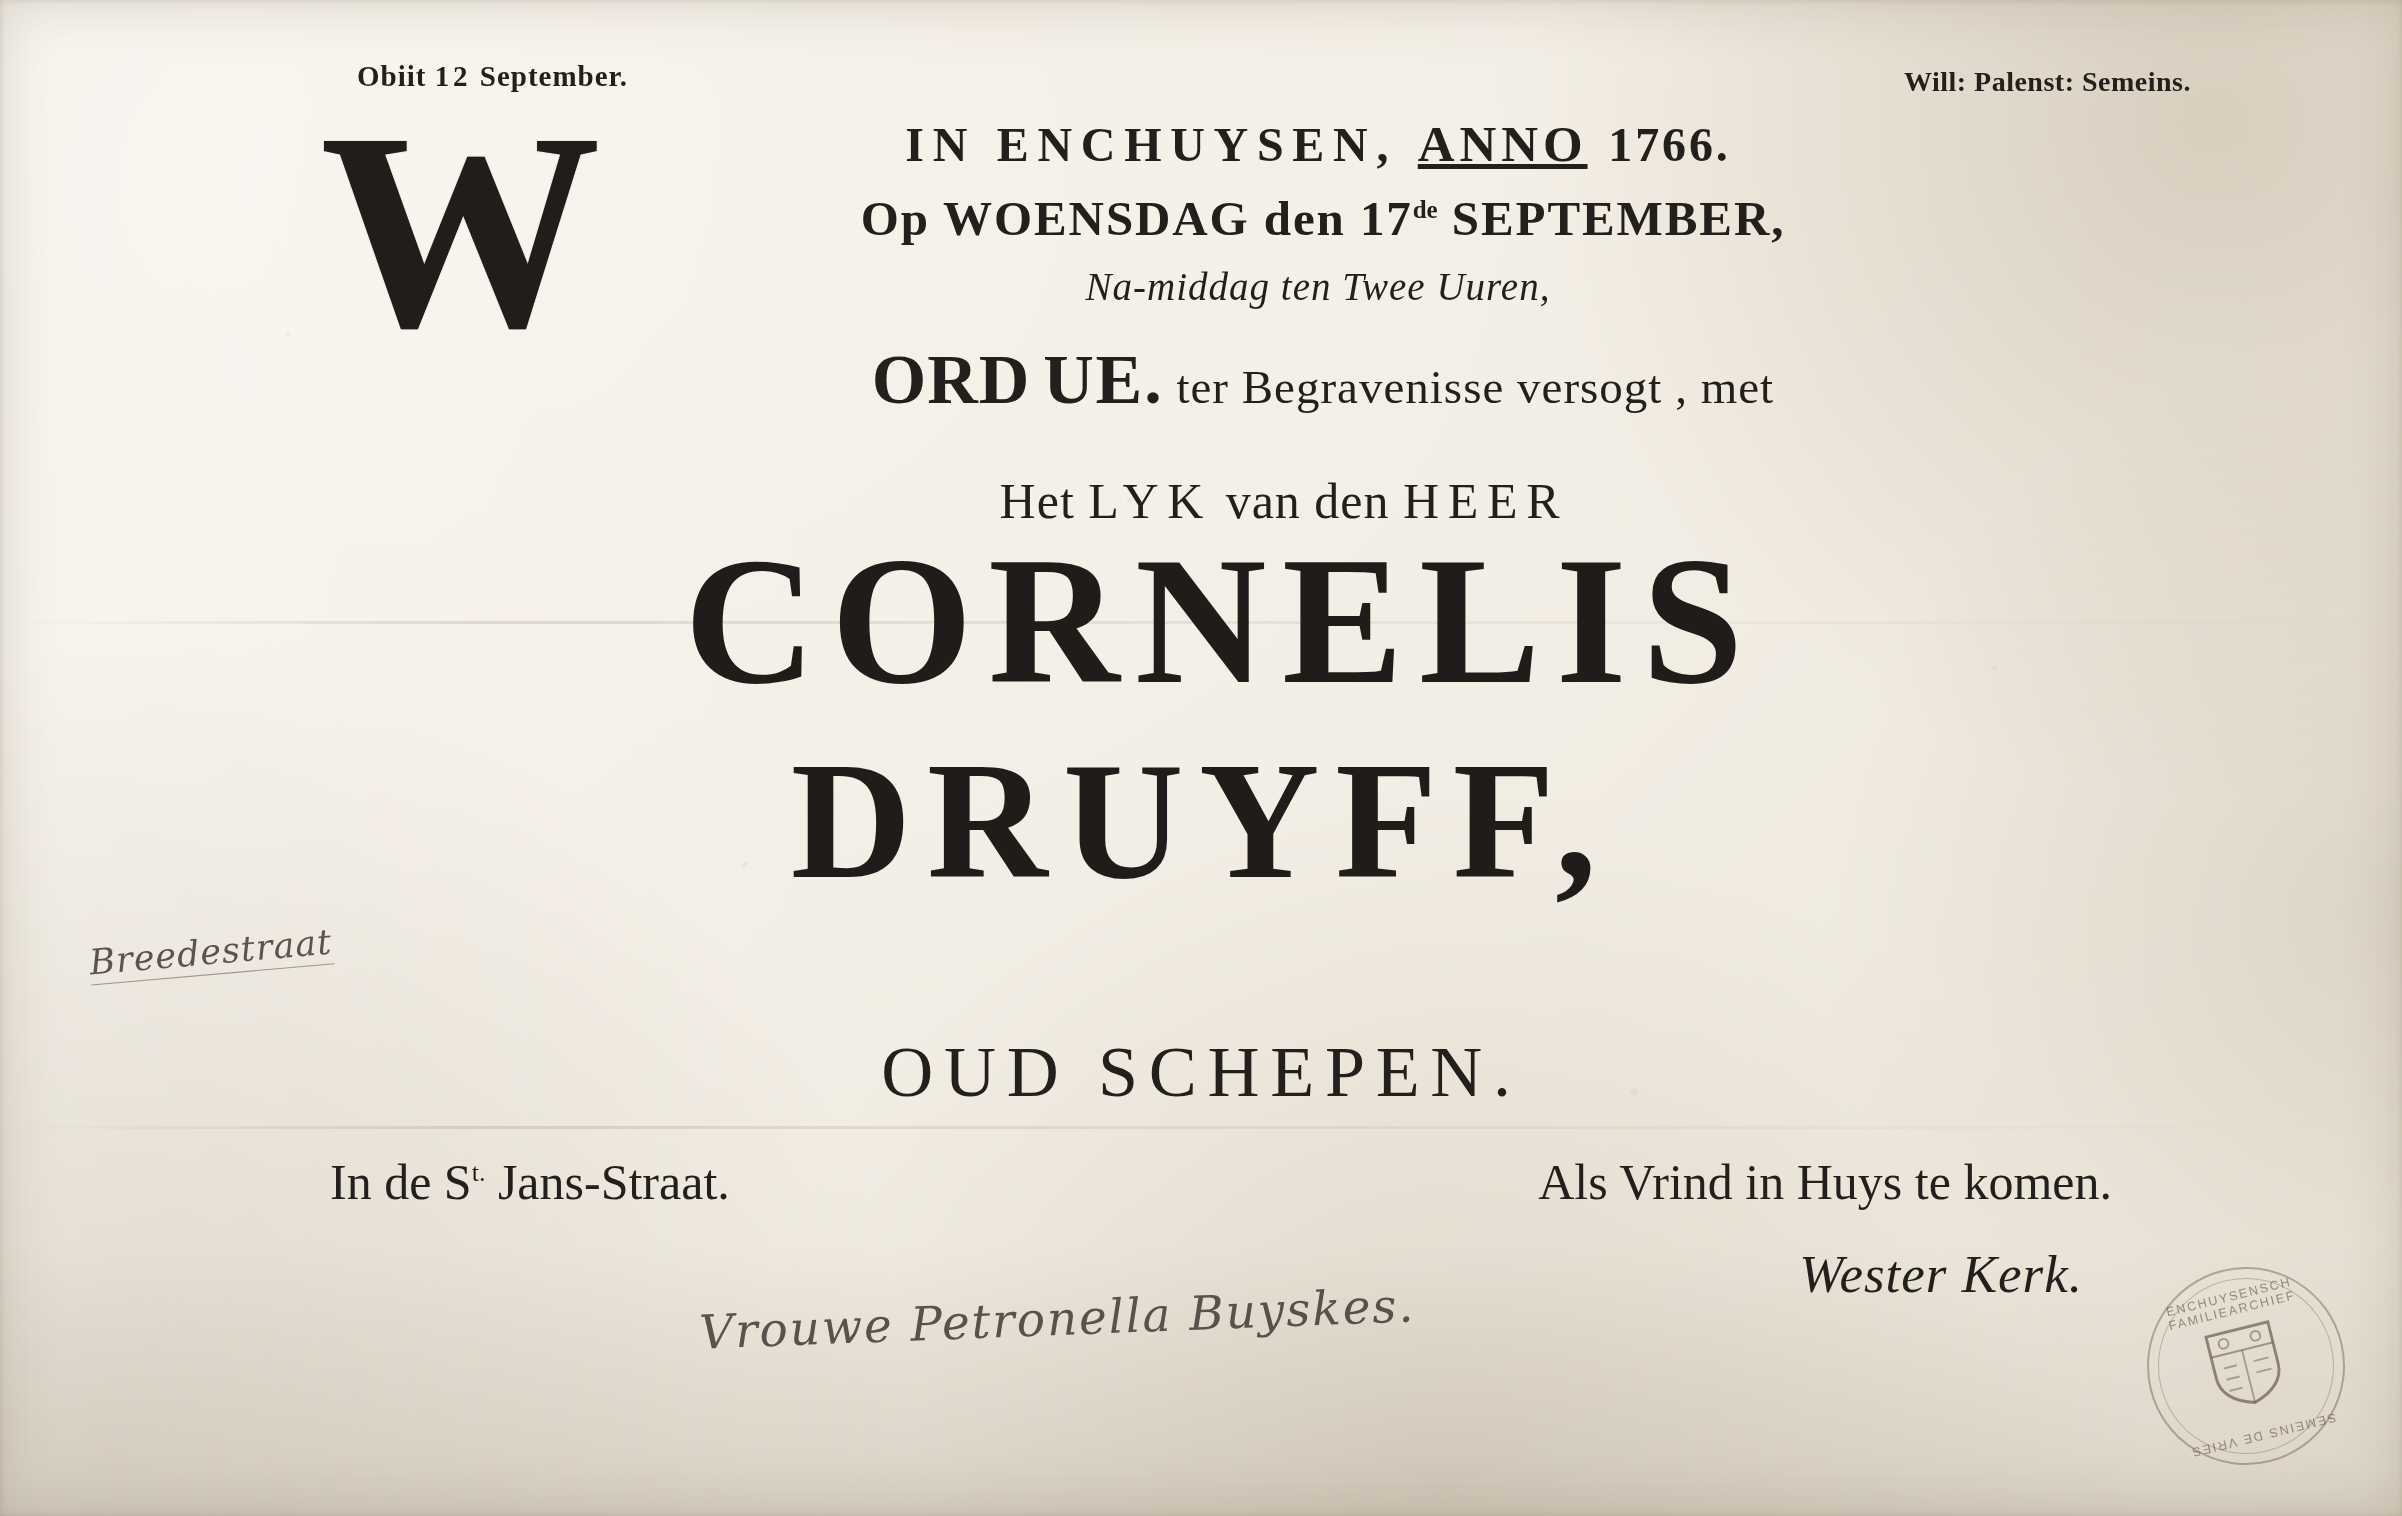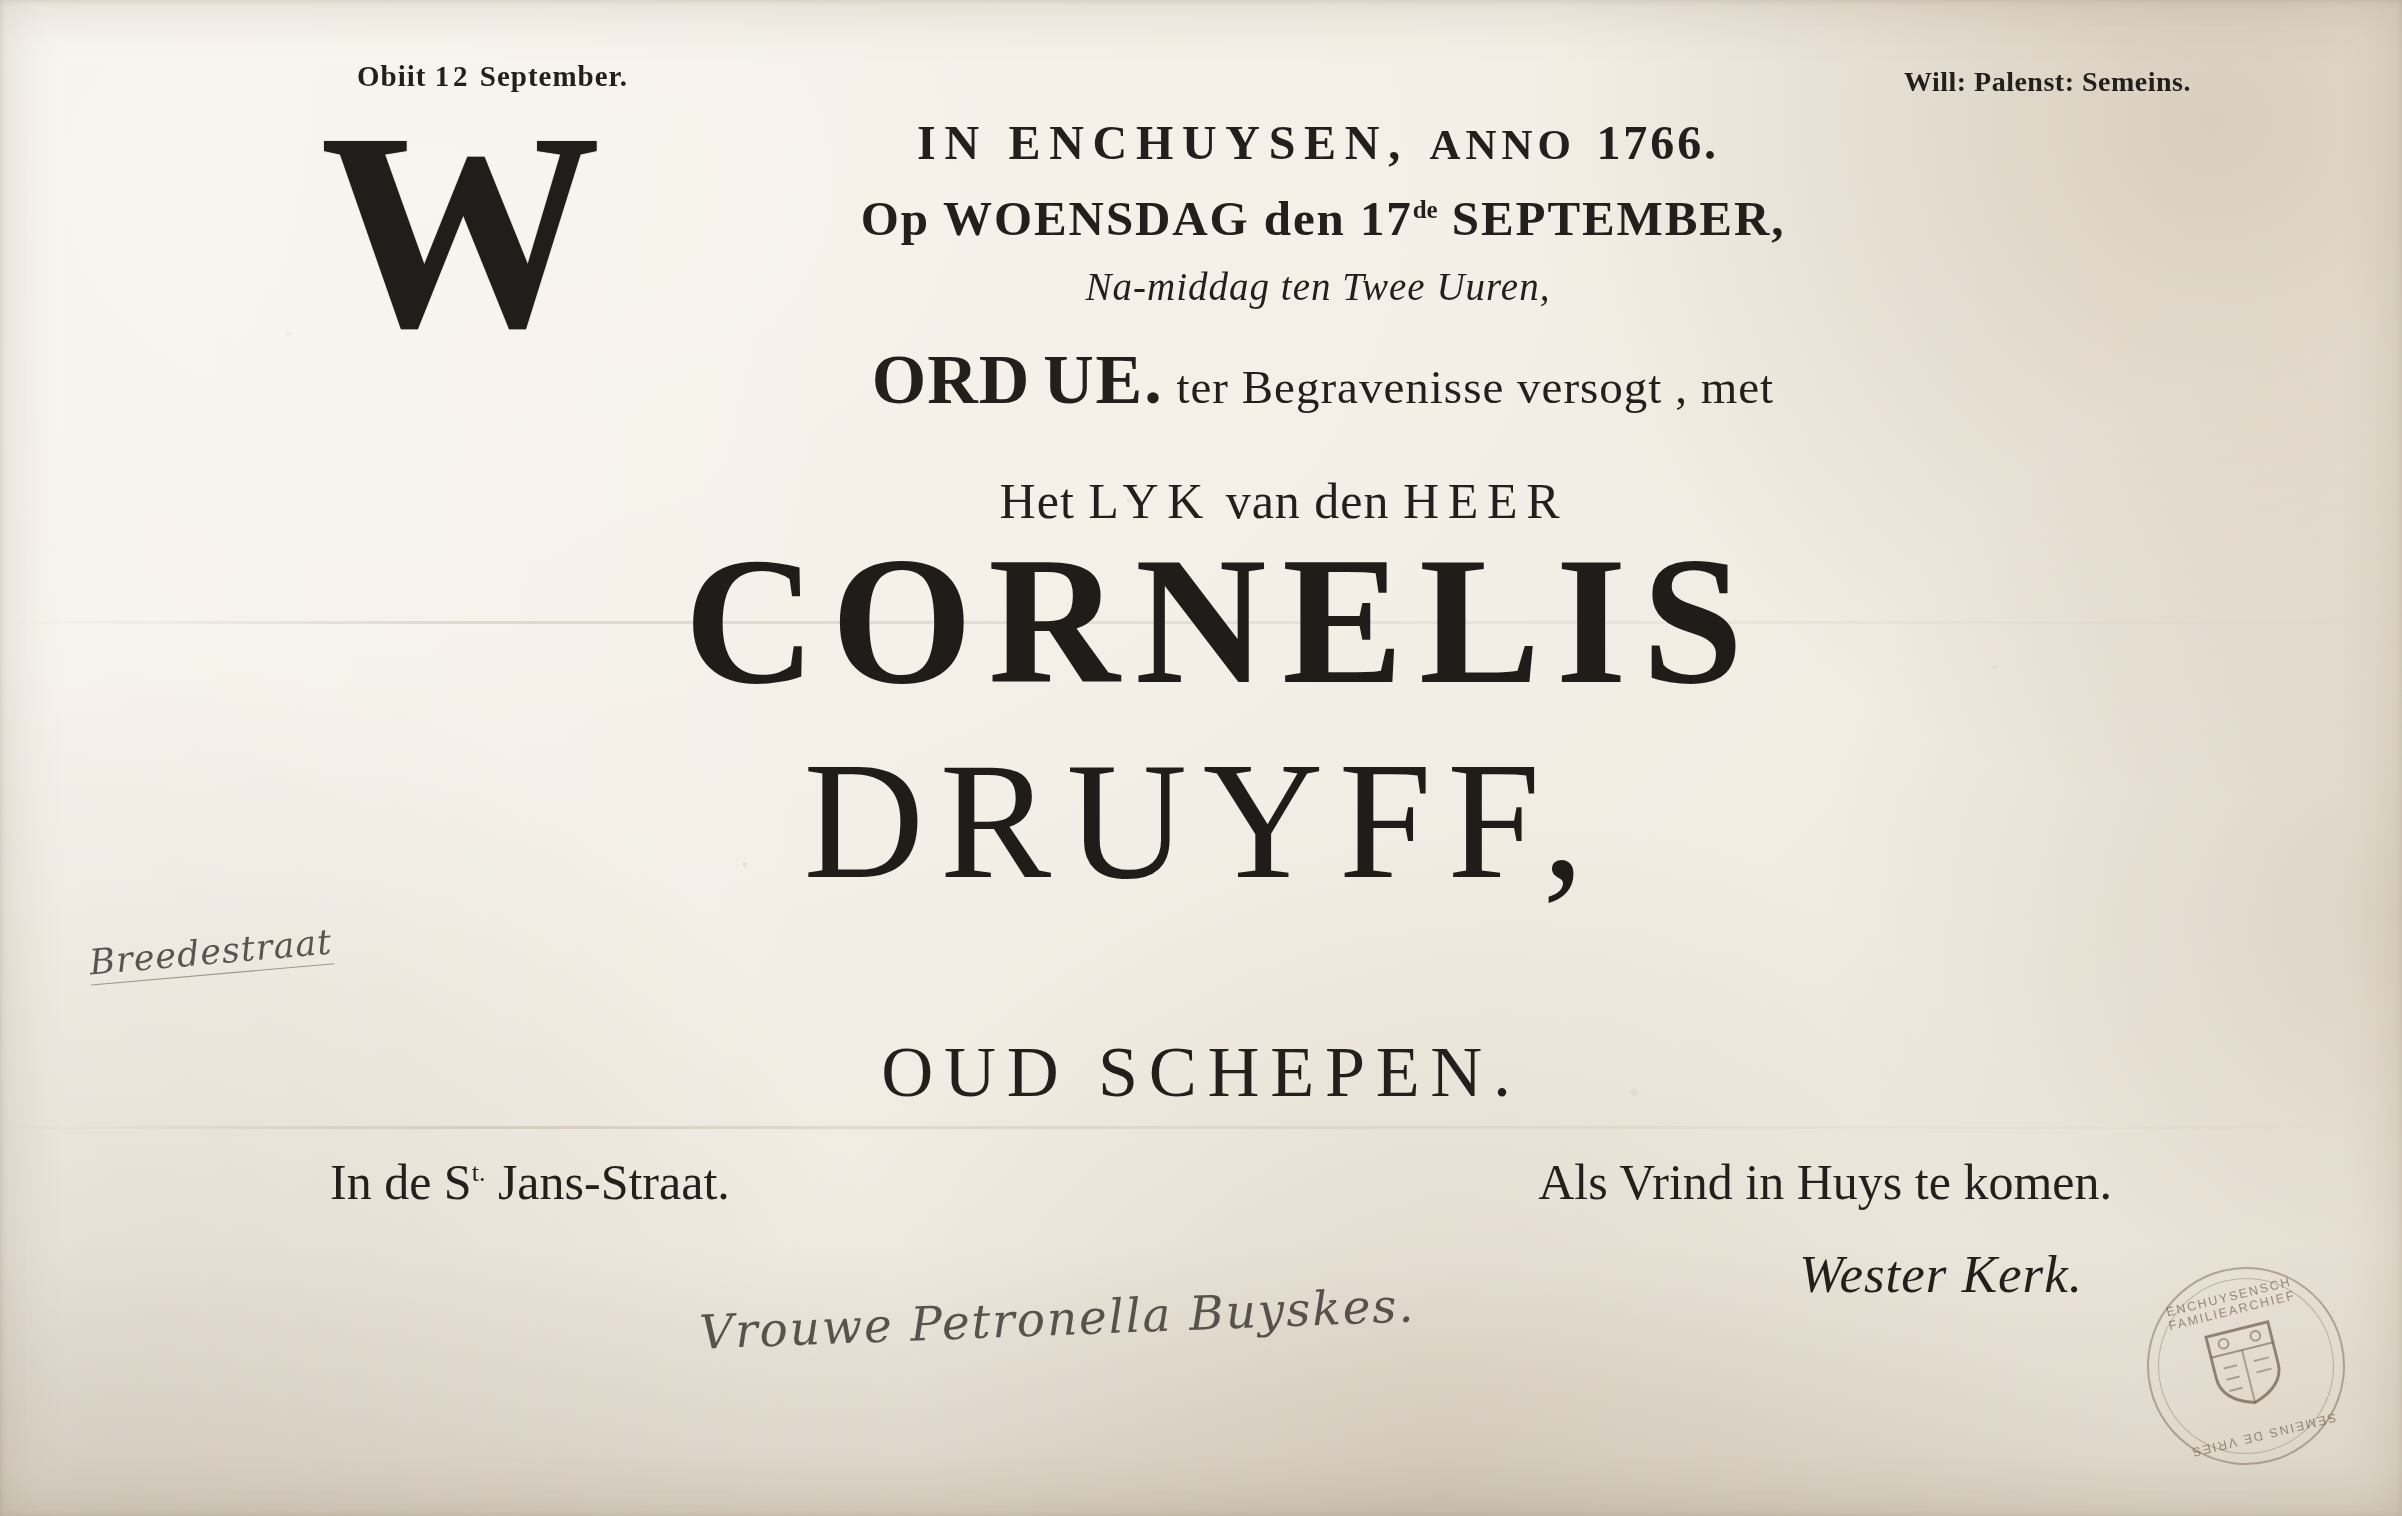--- a/index.html
+++ b/index.html
@@ -102,21 +102,21 @@
     position: absolute;
     left: 0; right: 0;
   }
   .l-anno {
     top: 115px;
     font-size: 48px;
     letter-spacing: 8.7px;
     font-weight: 600;
     padding-left: 233px;
   }
-  .l-anno .small { font-size: 43px; letter-spacing: 4.9px; }
+  .l-anno .small { font-size: 51px; letter-spacing: 4.9px; text-decoration: underline; }
   .l-anno .num { letter-spacing: 2.9px; }
 
   .l-woensdag {
     top: 190px;
     font-size: 49px;
     letter-spacing: 1.9px;
     font-weight: 600;
     padding-left: 243px;
   }
   .l-woensdag sup { font-size: 25px; vertical-align: super; letter-spacing: 0; }
@@ -153,21 +153,21 @@
     letter-spacing: 15.5px;
     font-weight: 700;
     line-height: 1;
     color: #201c19;
     margin-left: 40px;
   }
   .name2 {
     top: 737px;
     font-size: 167px;
     letter-spacing: 15.5px;
-    font-weight: 400;
+    font-weight: 700;
     line-height: 1;
     color: #201c19;
     text-align: center;
   }
 
   .l-leven {
     top: 941px;
     font-size: 58px;
     letter-spacing: 1.9px;
   }

